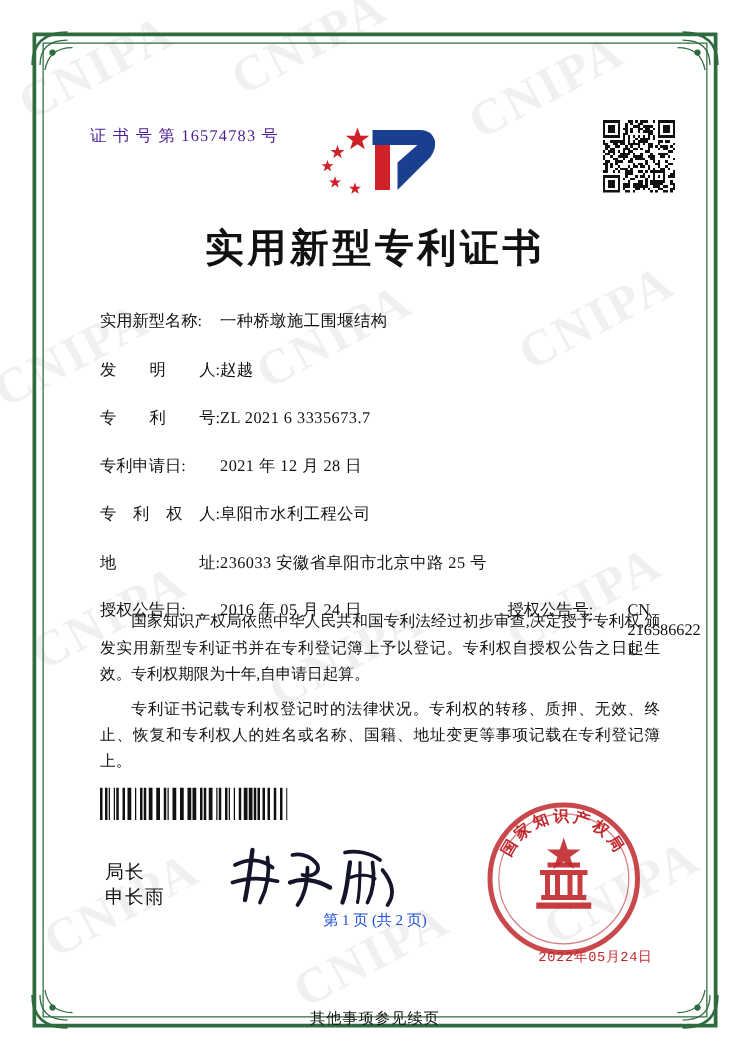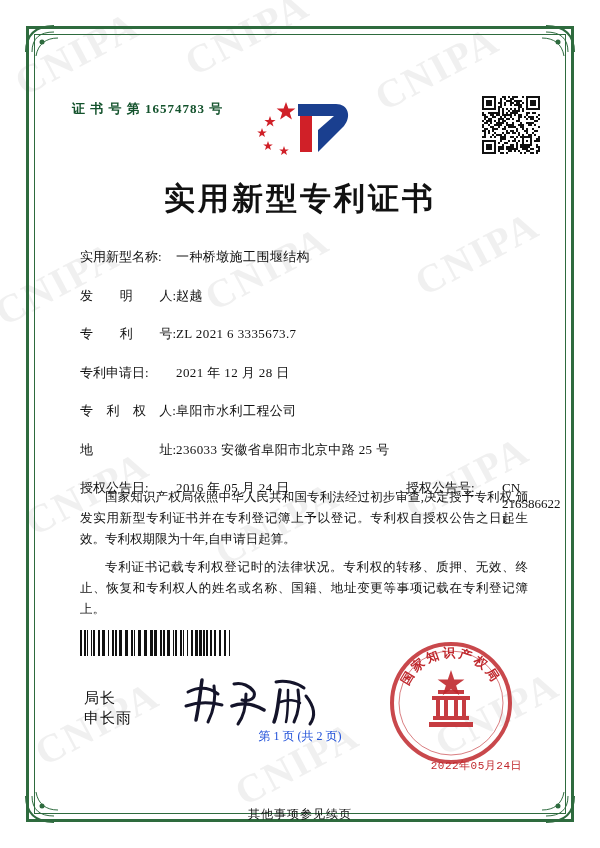--- a/index.html
+++ b/index.html
@@ -64,23 +64,22 @@
   .corner.tr { right: 22px; top: 22px; transform: scaleX(-1); }
   .corner.bl { left: 22px;  bottom: 22px; transform: scaleY(-1); }
   .corner.br { right: 22px; bottom: 22px; transform: scale(-1,-1); }
 
   
   .cert-no {
     position: absolute;
     left: 72px;
     top: 100px;
     font-size: 13px;
-    color: #14532d;
+    color: #4c1d95;
     letter-spacing: 1px;
-    font-weight: bold;
   }
   .logo {
     position: absolute;
     left: 50%;
     top: 96px;
     transform: translateX(-50%);
     width: 120px;
     height: 62px;
   }
   .qr {

